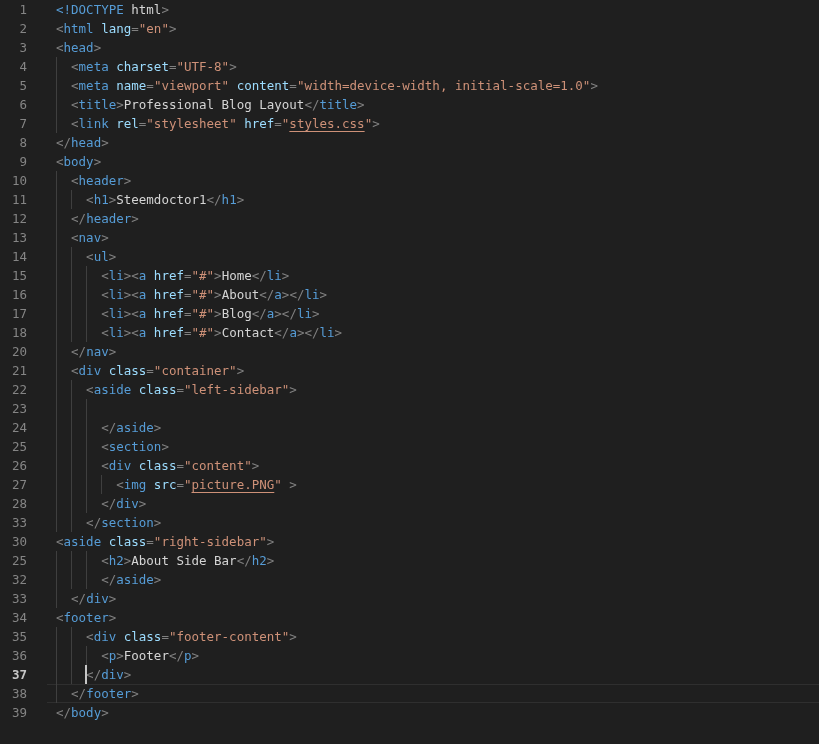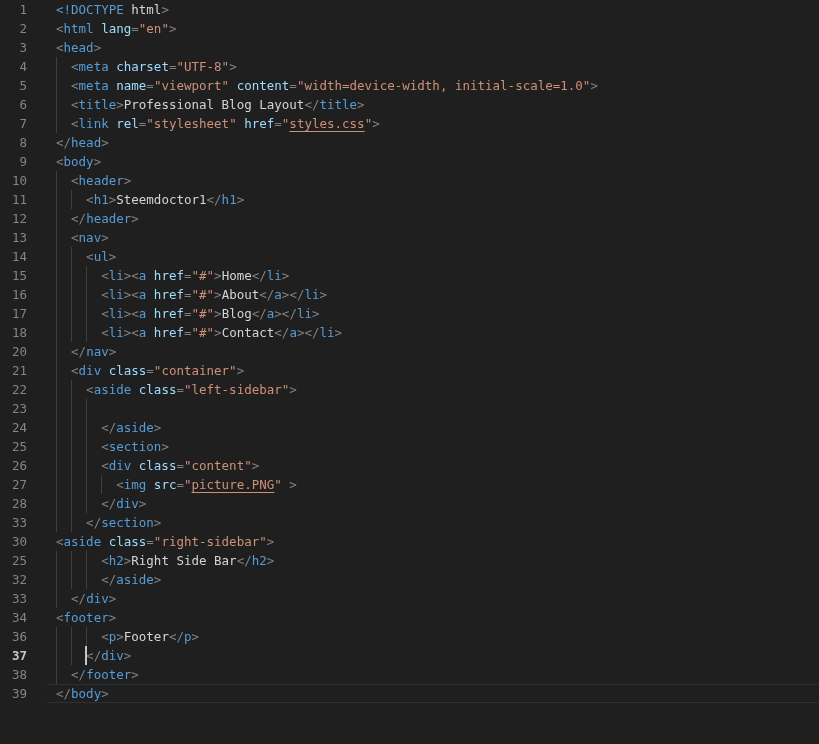--- a/index.html
+++ b/index.html
@@ -211,37 +211,43 @@
       </div>
       <div class="line">
         <span class="num">30</span>
         <span class="code"><span class="tk-p">&lt;</span><span class="tk-t">aside</span><span class="tk-a"> class</span><span class="tk-p">=</span><span class="tk-s">"right-sidebar"</span><span class="tk-p">&gt;</span></span>
       </div>
       <div class="line">
         <span class="guide" style="left: 56px;"></span>
         <span class="guide" style="left: 71.06px;"></span>
         <span class="guide" style="left: 86.12px;"></span>
         <span class="num">25</span>
-        <span class="code">      <span class="tk-p">&lt;</span><span class="tk-t">h2</span><span class="tk-p">&gt;</span><span class="tk-x">Right Side Bar</span><span class="tk-p">&lt;/</span><span class="tk-t">h2</span><span class="tk-p">&gt;</span></span>
+        <span class="code">      <span class="tk-p">&lt;</span><span class="tk-t">h2</span><span class="tk-p">&gt;</span><span class="tk-x">About Side Bar</span><span class="tk-p">&lt;/</span><span class="tk-t">h2</span><span class="tk-p">&gt;</span></span>
       </div>
       <div class="line">
         <span class="guide" style="left: 56px;"></span>
         <span class="guide" style="left: 71.06px;"></span>
         <span class="guide" style="left: 86.12px;"></span>
         <span class="num">32</span>
         <span class="code">      <span class="tk-p">&lt;/</span><span class="tk-t">aside</span><span class="tk-p">&gt;</span></span>
       </div>
       <div class="line">
         <span class="guide" style="left: 56px;"></span>
         <span class="num">33</span>
         <span class="code">  <span class="tk-p">&lt;/</span><span class="tk-t">div</span><span class="tk-p">&gt;</span></span>
       </div>
       <div class="line">
         <span class="num">34</span>
         <span class="code"><span class="tk-p">&lt;</span><span class="tk-t">footer</span><span class="tk-p">&gt;</span></span>
+      </div>
+      <div class="line">
+        <span class="guide" style="left: 56px;"></span>
+        <span class="guide" style="left: 71.06px;"></span>
+        <span class="num">35</span>
+        <span class="code">    <span class="tk-p">&lt;</span><span class="tk-t">div</span><span class="tk-a"> class</span><span class="tk-p">=</span><span class="tk-s">"footer-content"</span><span class="tk-p">&gt;</span></span>
       </div>
       <div class="line">
         <span class="guide" style="left: 56px;"></span>
         <span class="guide" style="left: 71.06px;"></span>
         <span class="guide" style="left: 86.12px;"></span>
         <span class="num">36</span>
         <span class="code">      <span class="tk-p">&lt;</span><span class="tk-t">p</span><span class="tk-p">&gt;</span><span class="tk-x">Footer</span><span class="tk-p">&lt;/</span><span class="tk-t">p</span><span class="tk-p">&gt;</span></span>
       </div>
       <div class="line">
         <span class="guide" style="left: 56px;"></span>

